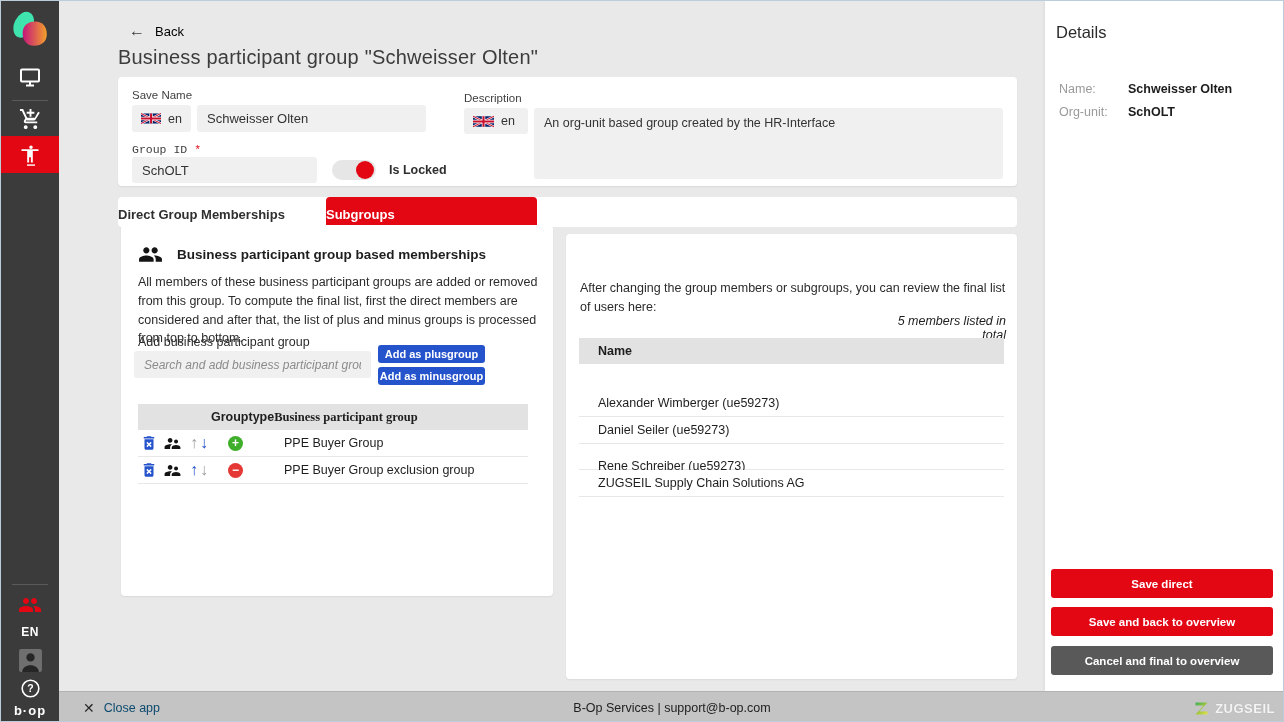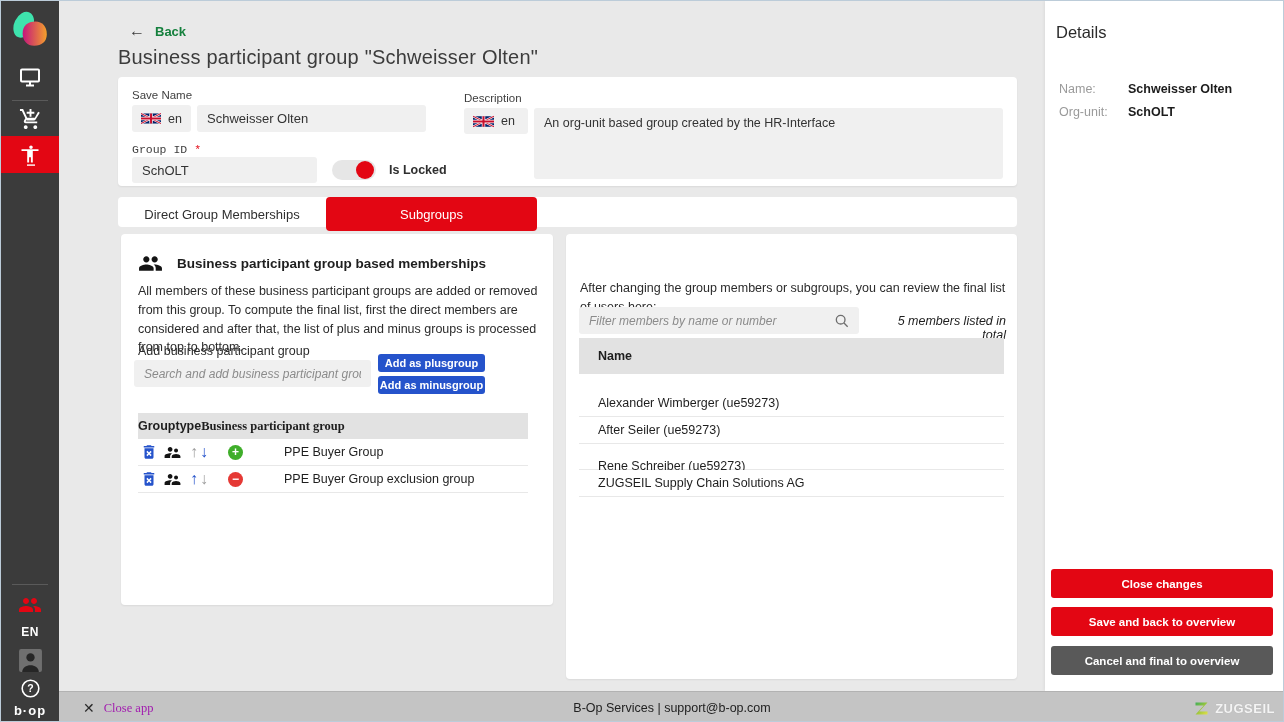--- a/index.html
+++ b/index.html
@@ -18,40 +18,40 @@
   .rail { position:absolute; left:0; top:0; width:58px; height:722px; background:#3b3b3b; z-index:30; }
   .rail-item { width:58px; display:flex; align-items:center; justify-content:center; position:absolute; cursor:pointer; }
   .rail-sep { position:absolute; left:11px; width:36px; height:1px; background:#5a5a5a; }
   .rail-item.active { background:#e30613; }
   .rail-lang { color:#fff; font-size:12px; font-weight:bold; letter-spacing:.5px; }
   .brand-bop { color:#fff; font-weight:800; font-size:13px; letter-spacing:1px; }
 
   
   .back-row { position:absolute; left:128px; top:22px; display:flex; align-items:center; gap:10px; cursor:pointer; }
   .back-arrow { font-size:16px; color:#3c3c3c; line-height:1; }
-  .back-label { font-size:13px; font-weight:bold; color:#15803d; }
+  .back-label { font-size:13px; font-weight:normal; color:#000000; }
   .page-title { position:absolute; left:117px; top:45px; font-size:20px; color:#3c3c3c; font-weight:400; letter-spacing:.2px; }
 
   
   .card { position:absolute; background:#fff; border-radius:4px; box-shadow:0 1px 2px rgba(0,0,0,.07); }
 
   .lbl { font-size:11.5px; color:#3f3f3f; }
   .req { color:#e30613; }
   .field { background:#f0f0f0; border:none; border-radius:3px; font-family:"Liberation Sans",sans-serif; font-size:13px; color:#333; padding:0 10px; }
   .field::placeholder { color:#8b8b8b; font-style:italic; }
   .chip { background:#f0f0f0; border-radius:3px; display:flex; align-items:center; gap:7px; padding:0 9px; font-size:12.5px; color:#333; }
   .flag { width:21px; height:13px; display:block; border-radius:1px; }
 
   .toggle { position:absolute; width:44px; height:20px; border-radius:10px; background:#e6e6e6; cursor:pointer; }
   .toggle .knob { position:absolute; right:2px; top:1px; width:18px; height:18px; border-radius:50%; background:#e30613; }
   .toggle-label { font-size:12.5px; font-weight:bold; color:#2f2f2f; }
 
   
   .tabbar { position:absolute; left:117px; top:196px; width:899px; height:30px; background:#fff; border-radius:4px; display:flex; }
-  .tab { height:34px; display:flex; align-items:center; justify-content:center; font-size:13px; font-weight:normal; color:#2f2f2f; cursor:pointer; }
+  .tab { height:34px; display:flex; align-items:center; justify-content:flex-start; font-size:13px; font-weight:bold; color:#2f2f2f; cursor:pointer; }
   .tab-direct { width:208px; }
   .tab-subgroups { width:211px; background:#e30613; color:#fff; border-radius:4px; }
 
   
   .panel-head { display:flex; align-items:center; gap:14px; }
   .panel-title { font-size:13.5px; font-weight:bold; color:#1e1e1e; }
   .panel-text { font-size:12.5px; color:#2b2b2b; line-height:1.5; }
 
   .btn-blue { background:#2553cb; color:#fff; border:none; border-radius:3px; font-family:"Liberation Sans",sans-serif; font-size:11px; font-weight:bold; width:107px; height:18px; cursor:pointer; display:flex; align-items:center; justify-content:center; }
 
@@ -75,21 +75,21 @@
   .d-label { position:absolute; left:14px; font-size:12.5px; color:#9a9a9a; }
   .d-value { position:absolute; left:83px; font-size:12.5px; font-weight:bold; color:#1c1c1c; }
   .d-btn { position:absolute; left:6px; width:222px; height:29px; border:none; border-radius:3px; color:#fff; font-family:"Liberation Sans",sans-serif; font-size:11.5px; font-weight:bold; cursor:pointer; }
   .d-btn.red { background:#e30613; }
   .d-btn.gray { background:#595959; }
 
   
   .footer { position:absolute; left:58px; top:690px; width:1226px; height:32px; background:#c4c4c4; border-top:1px solid #b2b2b2; z-index:20; }
   .close-app { position:absolute; left:24px; top:0; height:32px; display:flex; align-items:center; gap:9px; cursor:pointer; }
   .close-x { font-size:14px; color:#2a2a2a; line-height:1; }
-  .close-label { font-size:12.5px; color:#a21caf;font-family:Liberation Serif, serif; }
+  .close-label { font-size:12.5px; color:#0c4a6e; }
   .footer-center { position:absolute; left:0; width:100%; top:0; height:32px; display:flex; align-items:center; justify-content:center; font-size:12.5px; color:#222; }
   .footer-brand { position:absolute; right:10px; top:0; height:32px; display:flex; align-items:center; gap:6px; }
   .zugseil-text { font-size:13px; font-weight:800; color:#f4f4f4; letter-spacing:.5px; text-shadow:0 0 1px rgba(0,0,0,.15); }
 </style>
 </head>
 <body>
 
 <nav class="rail">
   <div class="rail-item" style="top:6px;height:46px;">
     <svg width="42" height="42" viewBox="0 0 40 40">
@@ -203,39 +203,39 @@
 
 <div class="tabbar">
   <div class="tab tab-direct">
     <span>Direct Group Memberships</span>
   </div>
   <div class="tab tab-subgroups">
     <span>Subgroups</span>
   </div>
 </div>
 
-<section class="card" style="left:120px; top:233px; width:432px; height:371px;">
+<section class="card" style="left:120px; top:224px; width:432px; height:371px;">
   <div class="panel-head abs" style="left:17px; top:17px; width:400px;">
     <svg width="25" height="25" viewBox="0 0 24 24">
       <path fill="#141414" d="M16 11c1.66 0 2.99-1.34 2.99-3S17.66 5 16 5c-1.66 0-3 1.34-3 3s1.34 3 3 3zm-8 0c1.66 0 2.99-1.34 2.99-3S9.66 5 8 5C6.34 5 5 6.34 5 8s1.34 3 3 3zm0 2c-2.33 0-7 1.17-7 3.5V19h14v-2.5c0-2.33-4.67-3.5-7-3.5zm8 0c-.29 0-.62.02-.97.05 1.16.84 1.97 1.97 1.97 3.45V19h6v-2.5c0-2.33-4.67-3.5-7-3.5z"></path>
     </svg>
     <span class="panel-title">Business participant group based memberships</span>
   </div>
 
   <p class="panel-text abs" style="left:17px; top:48px; width:400px;">All members of these business participant groups are added or removed from this group. To compute the final list, first the direct members are considered and after that, the list of plus and minus groups is processed from top to bottom.</p>
 
   <span class="panel-text abs" style="left:17px; top:108px;">Add business participant group</span>
 
   <input class="field" style="position: absolute; left: 13px; top: 126px; width: 237px; height: 27px; font-size: 12px;" placeholder="Search and add business participant groups">
 
   <button class="btn-blue" style="position:absolute; left:257px; top:120px;">Add as plusgroup</button>
   <button class="btn-blue" style="position:absolute; left:257px; top:142px;">Add as minusgroup</button>
 
   <div class="thead abs" style="left:17px; top:179px; width:390px; height:26px;">
-    <span style="">Grouptype</span>
+    <span style="margin-left:73px;">Grouptype</span>
     <span style="font-family:Liberation Serif, serif;">Business participant group</span>
   </div>
 
   <div class="trow abs" style="left:17px; top:205px; width:390px; height:27px;">
     <span class="icon-btn" style="margin-left:2px;">
       <svg width="18" height="18" viewBox="0 0 24 24">
         <path fill="#2553cb" d="M6 19c0 1.1.9 2 2 2h8c1.1 0 2-.9 2-2V7H6v12zM8.46 11.88l1.41-1.41L12 12.59l2.12-2.12 1.41 1.41L13.41 14l2.12 2.12-1.41 1.41L12 15.41l-2.12 2.12-1.41-1.41L10.59 14l-2.13-2.12zM15.5 4l-1-1h-5l-1 1H5v2h14V4z"></path>
       </svg>
     </span>
     <span class="icon-btn" style="margin-left:5px;">
@@ -264,58 +264,51 @@
     <span class="arrow off" style="margin-left:2px;">↓</span>
     <span class="badge minus" style="margin-left:20px;">−</span>
     <span style="margin-left:41px;">PPE Buyer Group exclusion group</span>
   </div>
 </section>
 
 <section class="card" style="left:565px; top:233px; width:451px; height:445px;">
 
   <p class="panel-text abs" style="left:14px; top:45px; width:430px;">After changing the group members or subgroups, you can review the final list of users here:</p>
 
-  <div class="filter-wrap abs" style="left:13px; top:73px; width:280px; height:27px;">
-    <input class="field" style="width: 280px; height: 27px; font-size: 12px; padding-right: 32px;" placeholder="Filter members by name or number">
-    <svg width="16" height="16" viewBox="0 0 24 24" style="position:absolute; right:9px; top:6px;">
-      <circle cx="10" cy="10" r="6.5" fill="none" stroke="#6e6e6e" stroke-width="2"></circle>
-      <path d="M15 15l5.5 5.5" stroke="#6e6e6e" stroke-width="2"></path>
-    </svg>
-  </div>
 
   <span class="total-note abs" style="left:322px; top:80px; width:118px; text-align:right;">5 members listed in total</span>
 
-  <div class="thead abs" style="left:13px; top:104px; width:425px; height:36px;">
+  <div class="thead abs" style="left:13px; top:104px; width:425px; height:26px;">
     <span style="margin-left:19px;">Name</span>
   </div>
 
   <div class="trow abs" style="left:13px; top:156.5px; width:425px; height:26.5px;">
     <span style="margin-left:19px;">Alexander Wimberger (ue59273)</span>
   </div>
   <div class="trow abs" style="left:13px; top:183px; width:425px; height:26.5px;">
-    <span style="margin-left:19px;">After Seiler (ue59273)</span>
+    <span style="margin-left:19px;">Daniel Seiler (ue59273)</span>
   </div>
   <div class="trow abs" style="left:13px; top:209.5px; width:425px; height:26.5px;">
     <span style="margin-left:19px;margin-top:19px;">Rene Schreiber (ue59273)</span>
   </div>
   <div class="trow abs" style="left:13px; top:236px; width:425px; height:26.5px;">
     <span style="margin-left:19px;">ZUGSEIL Supply Chain Solutions AG</span>
   </div>
 </section>
 
 <aside class="details">
   <h1>Details</h1>
 
   <span class="d-label" style="top:81px;">Name:</span>
   <span class="d-value" style="top:81px;">Schweisser Olten</span>
 
   <span class="d-label" style="top:104px;">Org-unit:</span>
   <span class="d-value" style="top:104px;">SchOLT</span>
 
-  <button class="d-btn red" style="top:568px;">Close changes</button>
+  <button class="d-btn red" style="top:568px;">Save direct</button>
   <button class="d-btn red" style="top:606px;">Save and back to overview</button>
   <button class="d-btn gray" style="top:645px;">Cancel and final to overview</button>
 </aside>
 
 <footer class="footer">
   <div class="footer-center">B-Op Services | support@b-op.com</div>
   <div class="close-app">
     <span class="close-x">✕</span>
     <span class="close-label">Close app</span>
   </div>

